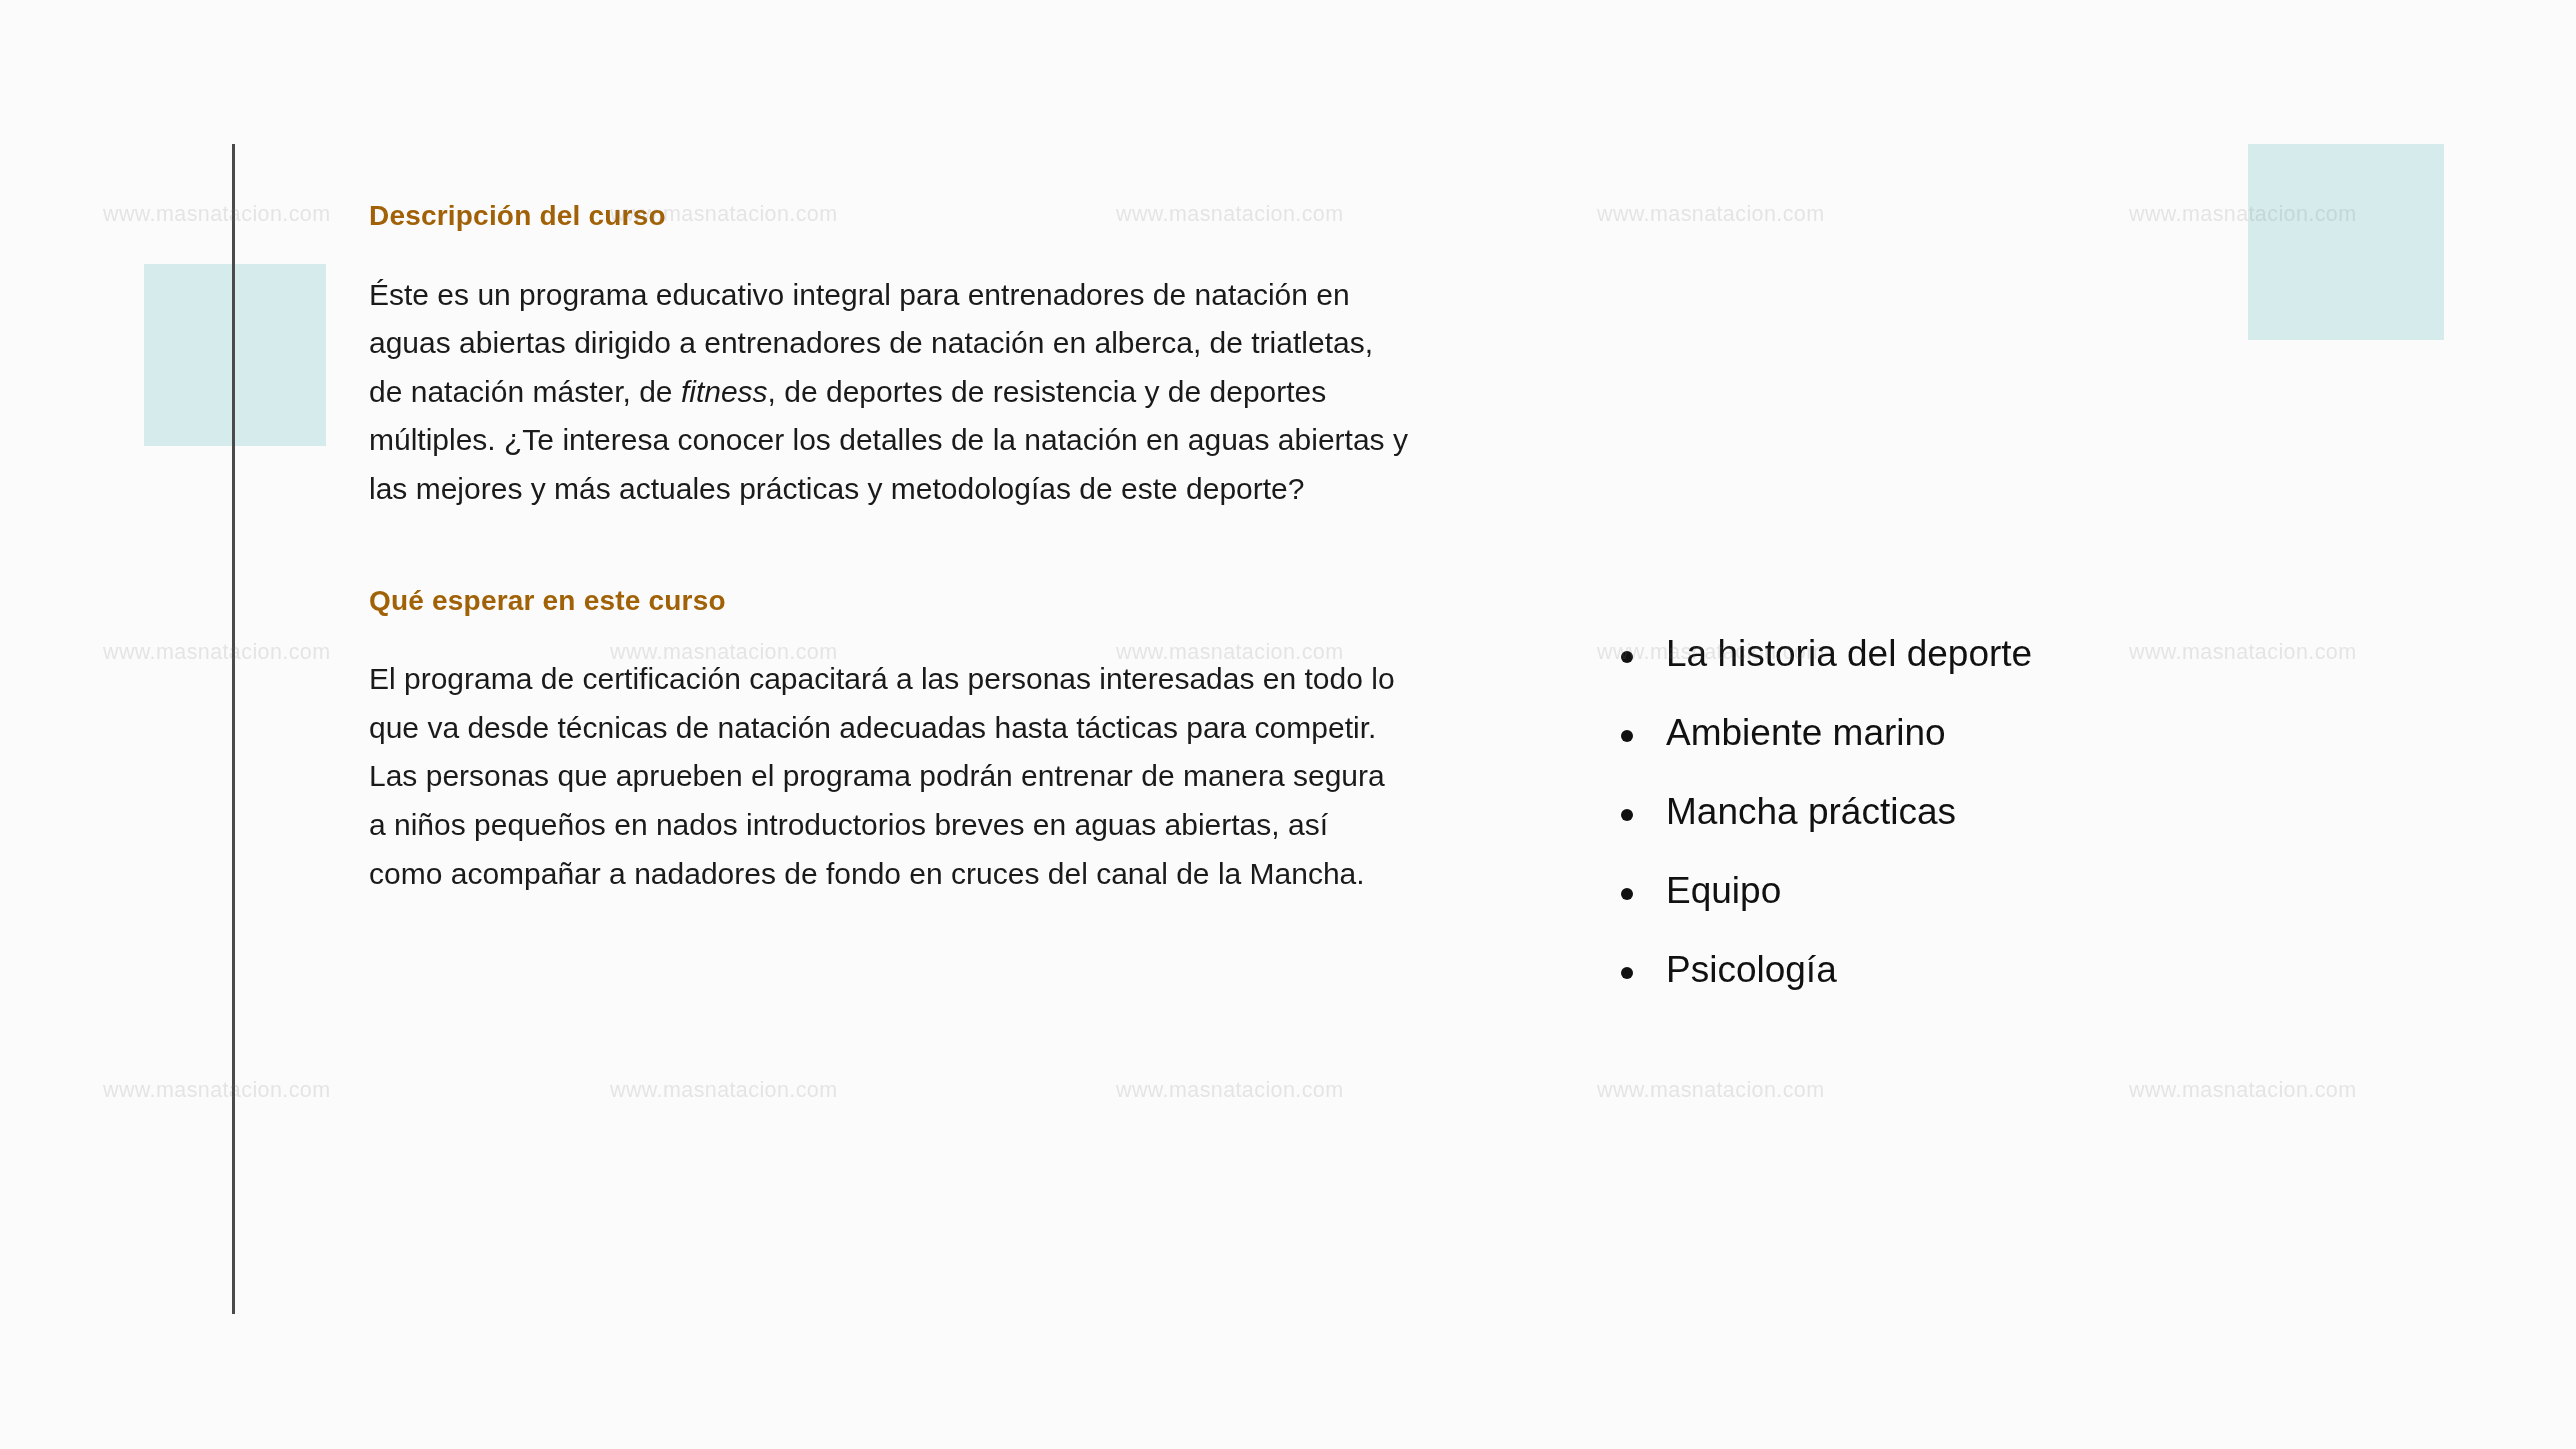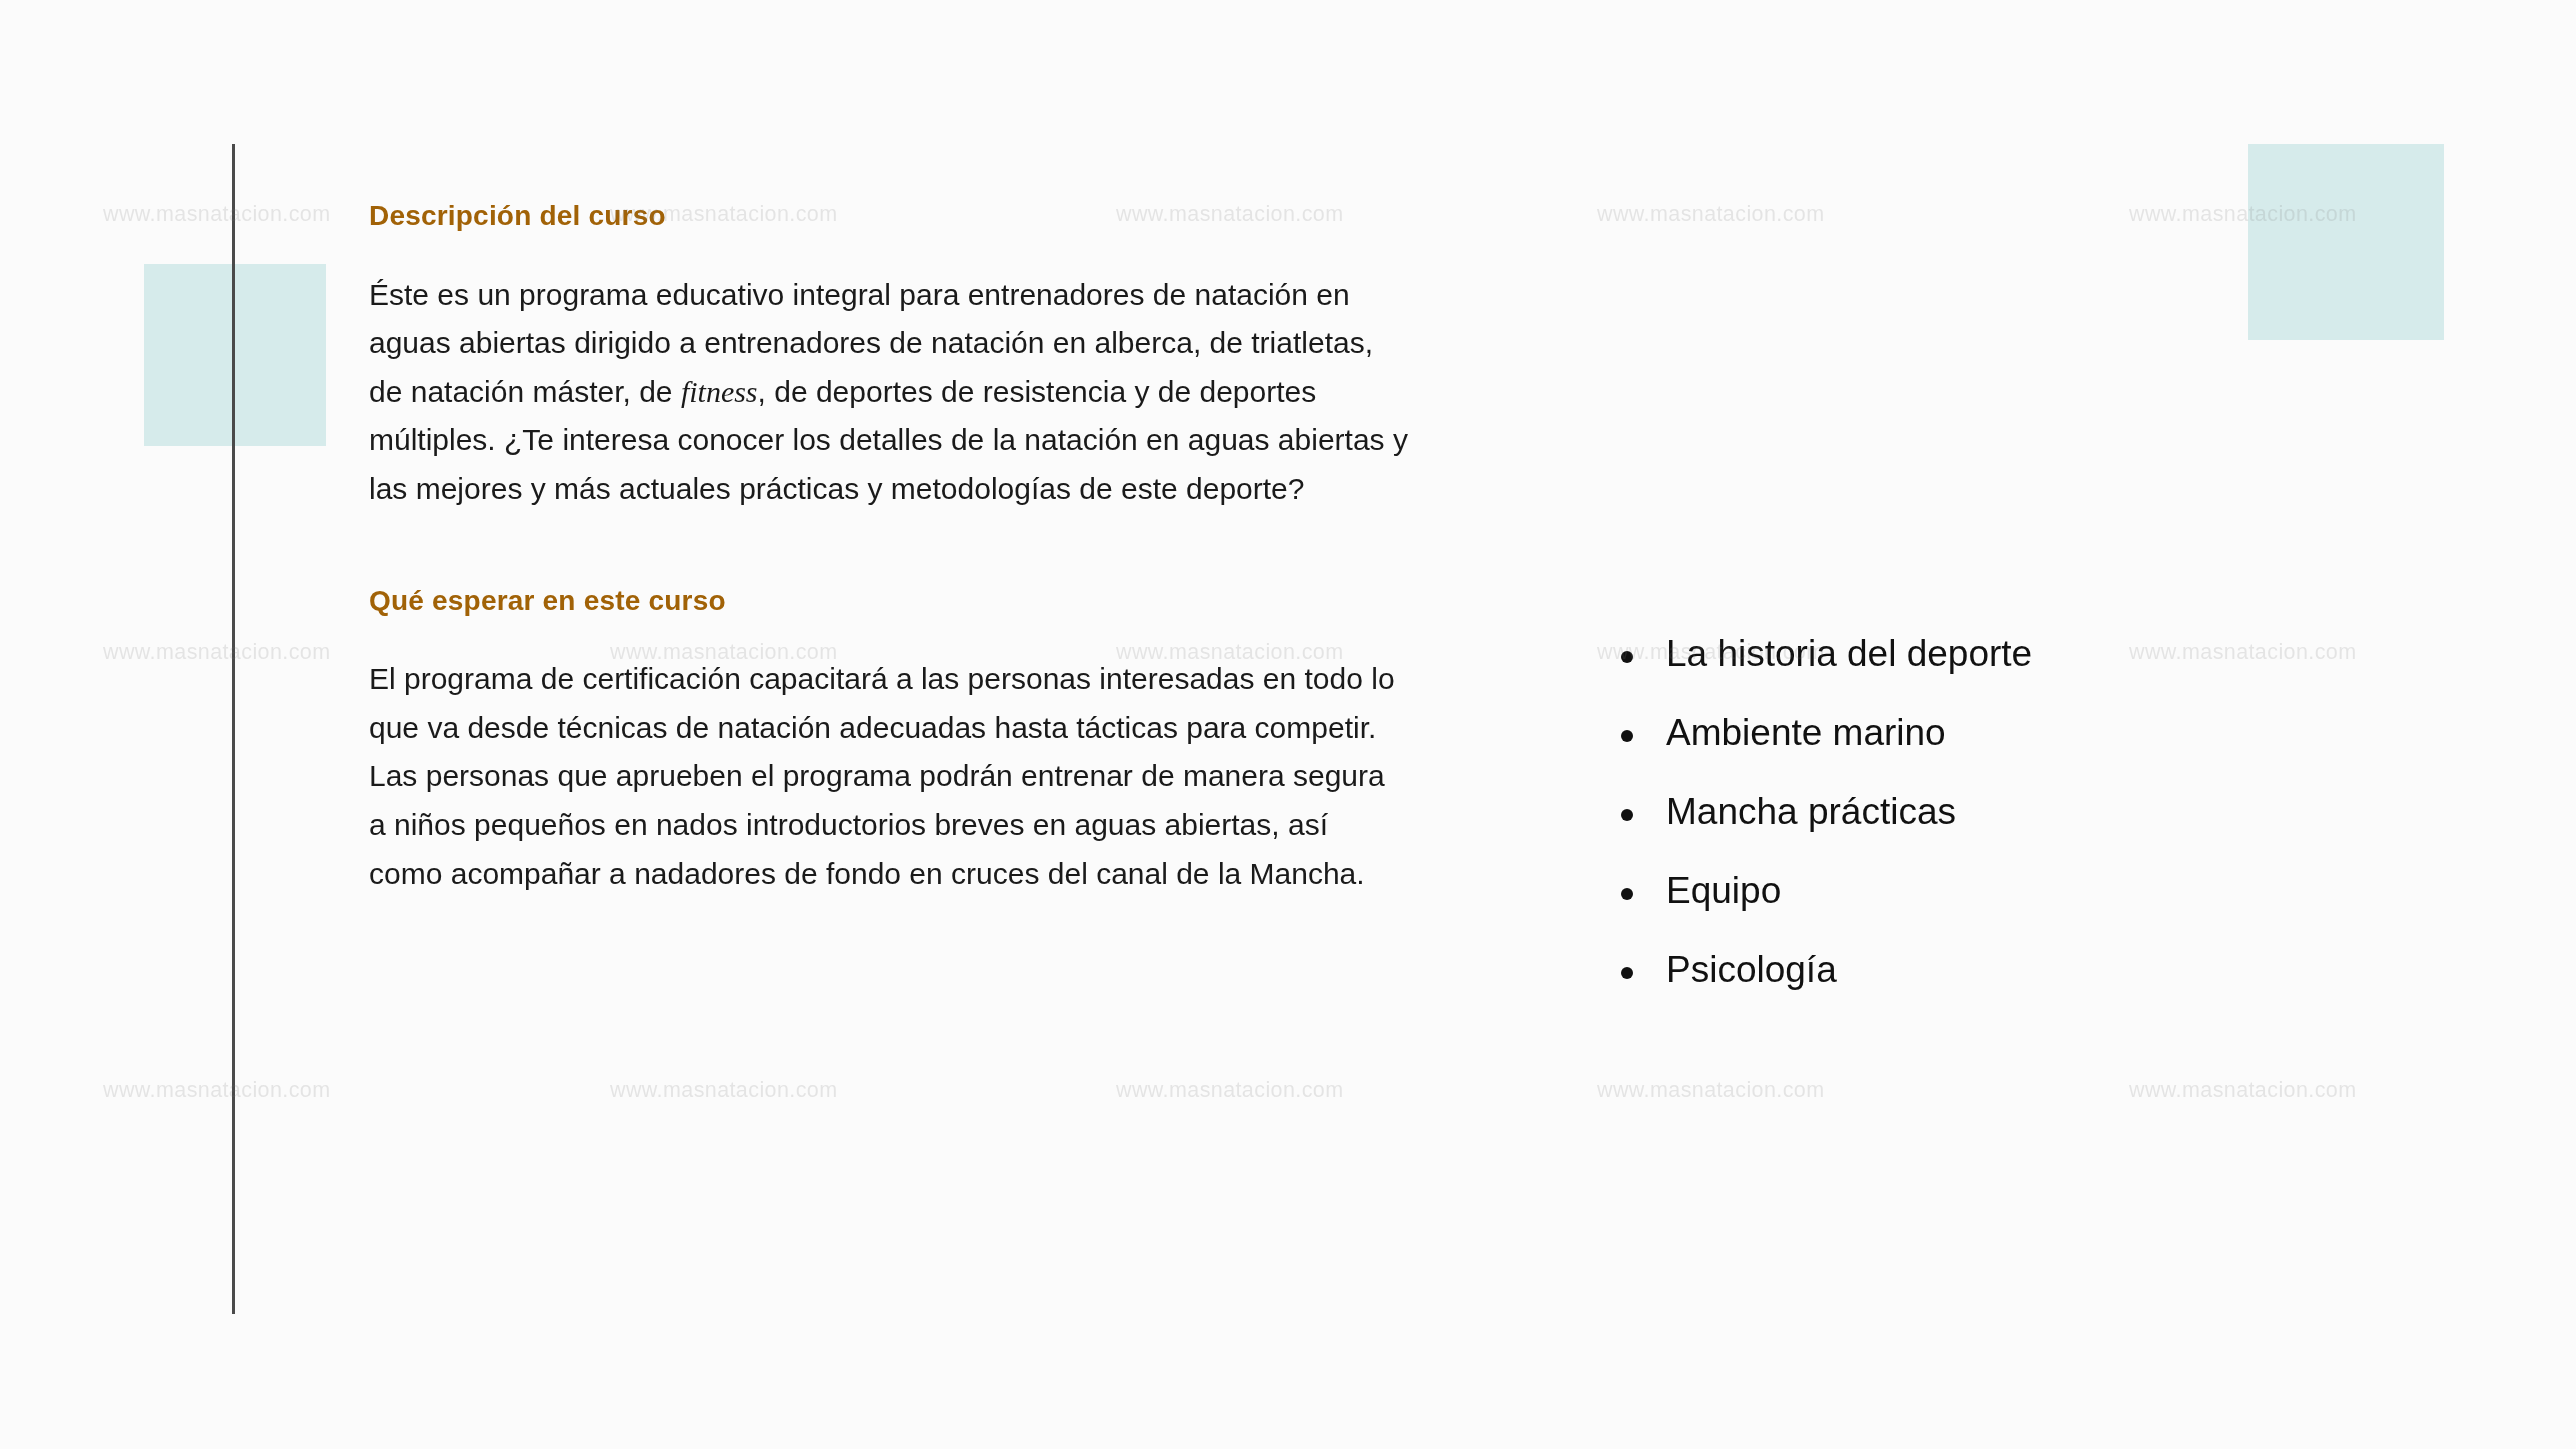--- a/index.html
+++ b/index.html
@@ -88,21 +88,20 @@
   }
   .body-par {
     font-size: 30px;
     line-height: 1.62;
     color: #1a1a1a;
     margin: 0;
     font-weight: 400;
   }
   .body-par em {
     font-style: italic;
-    font-family: Liberation Serif, serif;
   }
   .left-block-2 {
     margin-top: 70px;
   }
 
   
   .right-col {
     position: absolute;
     left: 1606px;
     top: 155px;

